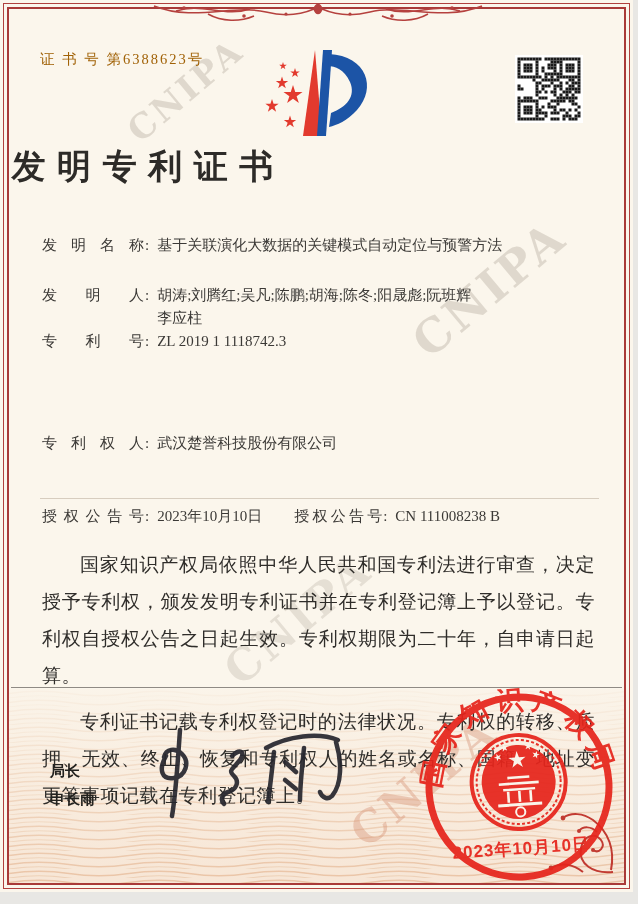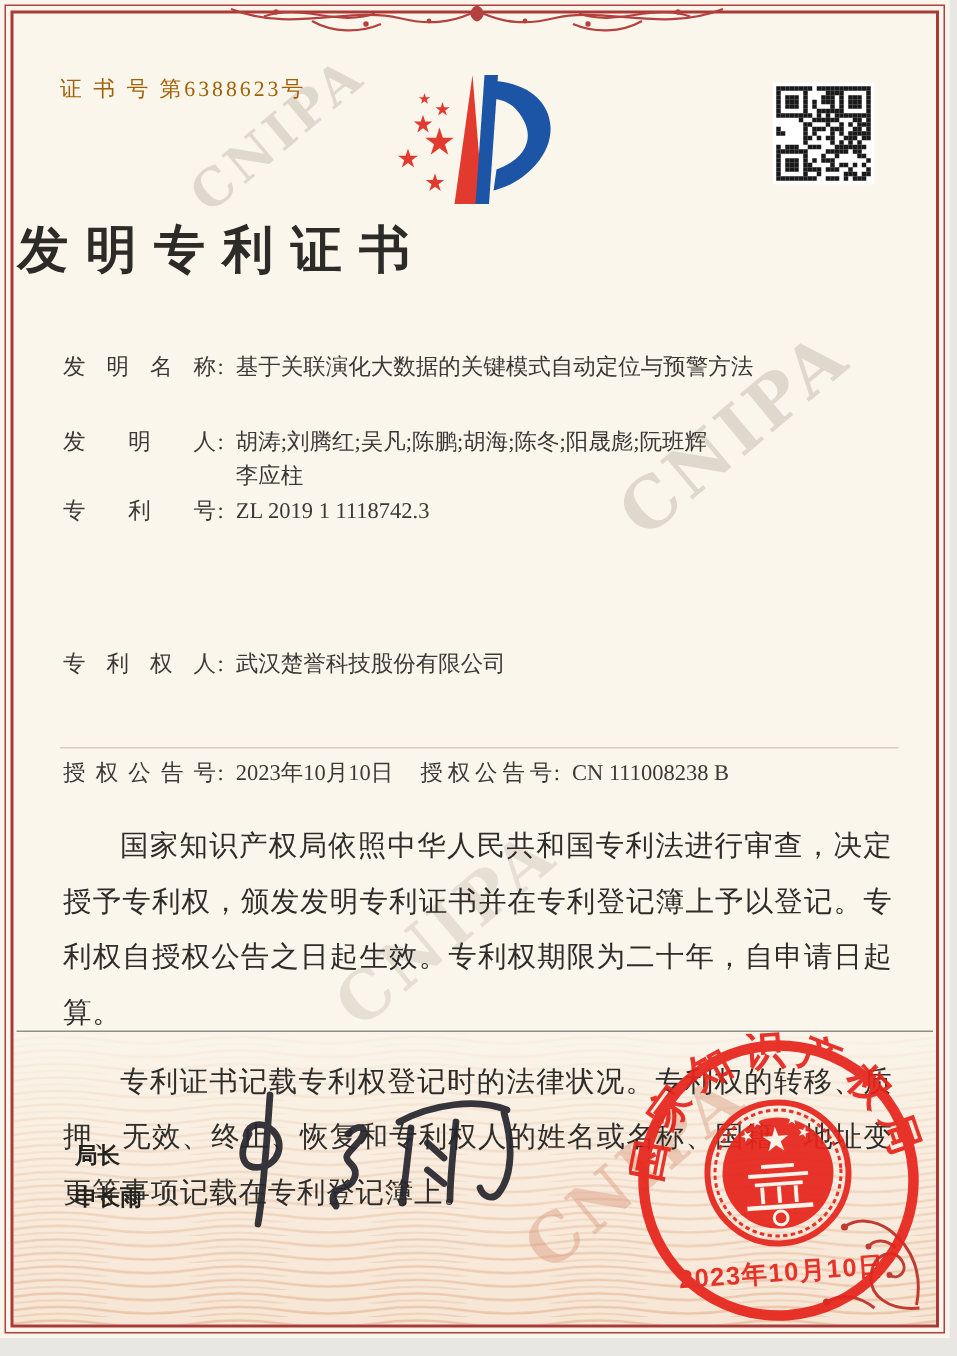--- a/index.html
+++ b/index.html
@@ -30,21 +30,21 @@
   .wm3{left:210px;top:594px;font-size:44px;color:rgba(178,168,154,.30);}
   .wm4{left:336px;top:756px;font-size:44px;color:rgba(214,148,118,.42);}
   .frow{position:absolute;left:42px;right:36px;font-size:15px;color:#3b3936;line-height:23px;z-index:3;}
   .flabel{
     display:inline-block;width:102px;vertical-align:top;
     text-align:justify;text-align-last:justify;text-justify:inter-character;color:#3b3936;
   }
   .fcolon{display:inline-block;margin:0 8px 0 1px;vertical-align:top;}
   .fvalue{display:inline-block;vertical-align:top;white-space:pre-line;max-width:446px;}
   .r0{top:234px}.r1{top:284px}.r2{top:330px}.r3{top:373px}.r4{top:432px}.r5{top:457px}.r6{top:505px}
-  .pair2{margin-left:18px;}
+  .pair2{margin-left:32px;}
   .pair2 .flabel{width:88px;}
   .divider-light{position:absolute;left:40px;right:34px;top:498px;height:1px;background:rgba(150,130,110,.35);z-index:3;}
   .paras{position:absolute;left:42px;right:38px;top:546px;z-index:3;}
   .paras p{
     margin:0 0 9px 0;font-size:19px;line-height:1.95;color:#2f2d2a;
     text-align:justify;text-indent:2em;letter-spacing:.5px;
   }
   .hr-line{position:absolute;left:11px;right:11px;top:687px;height:1px;background:#8f8a84;z-index:4;}
   .wave-band{position:absolute;left:9px;right:9px;top:689px;bottom:9px;z-index:1;}
   .director{position:absolute;left:50px;top:757px;z-index:3;font-family:Liberation Sans, sans-serif;}

